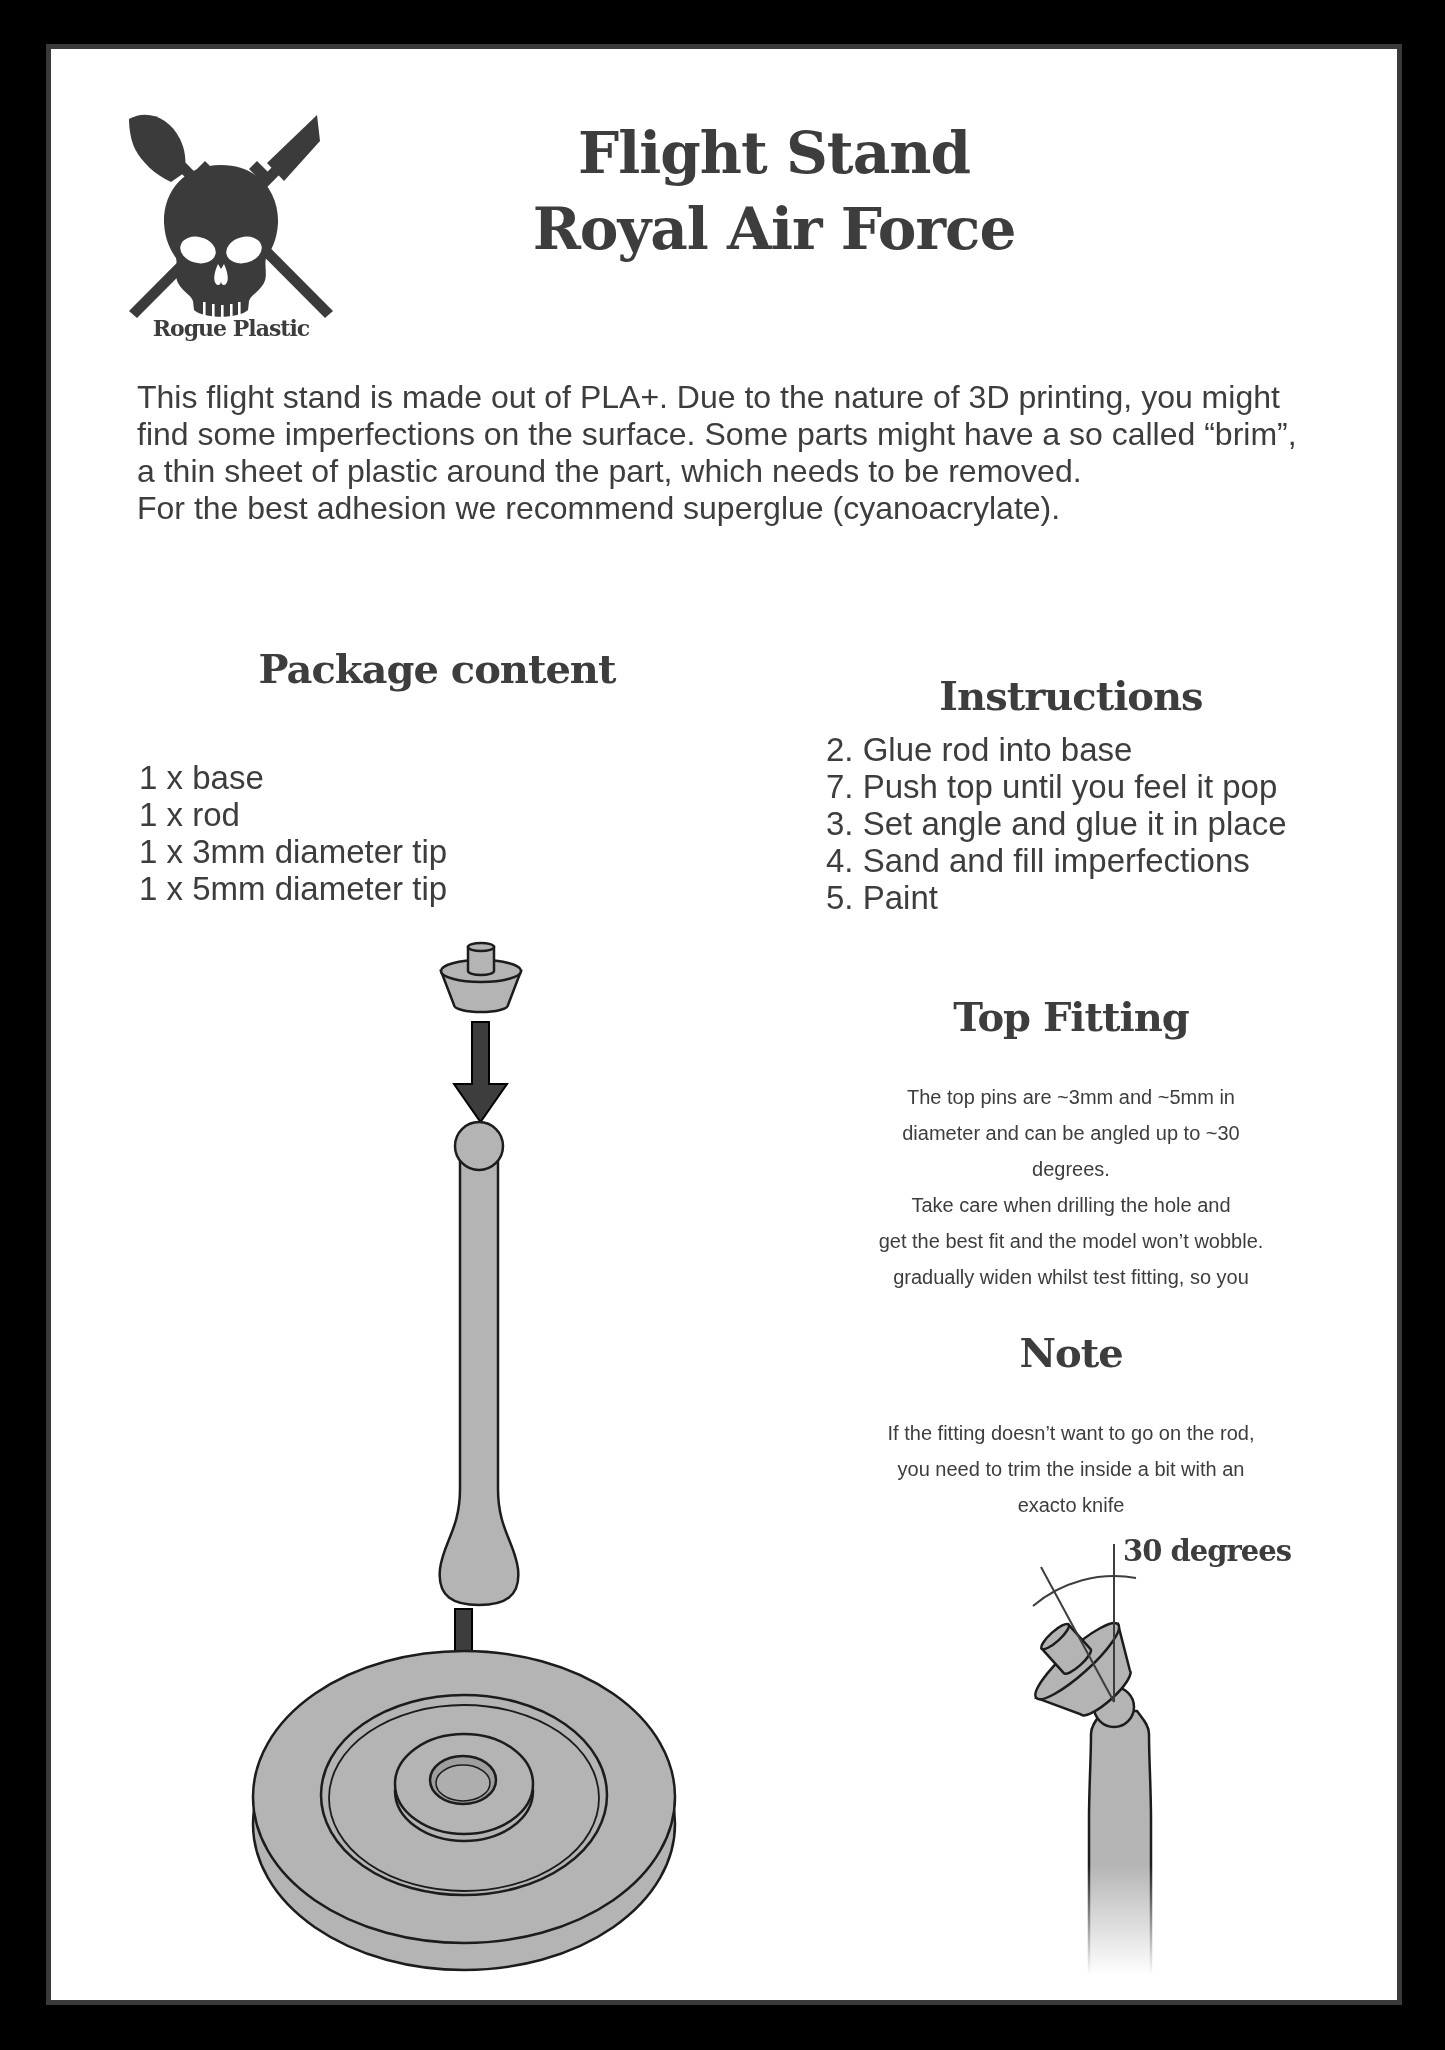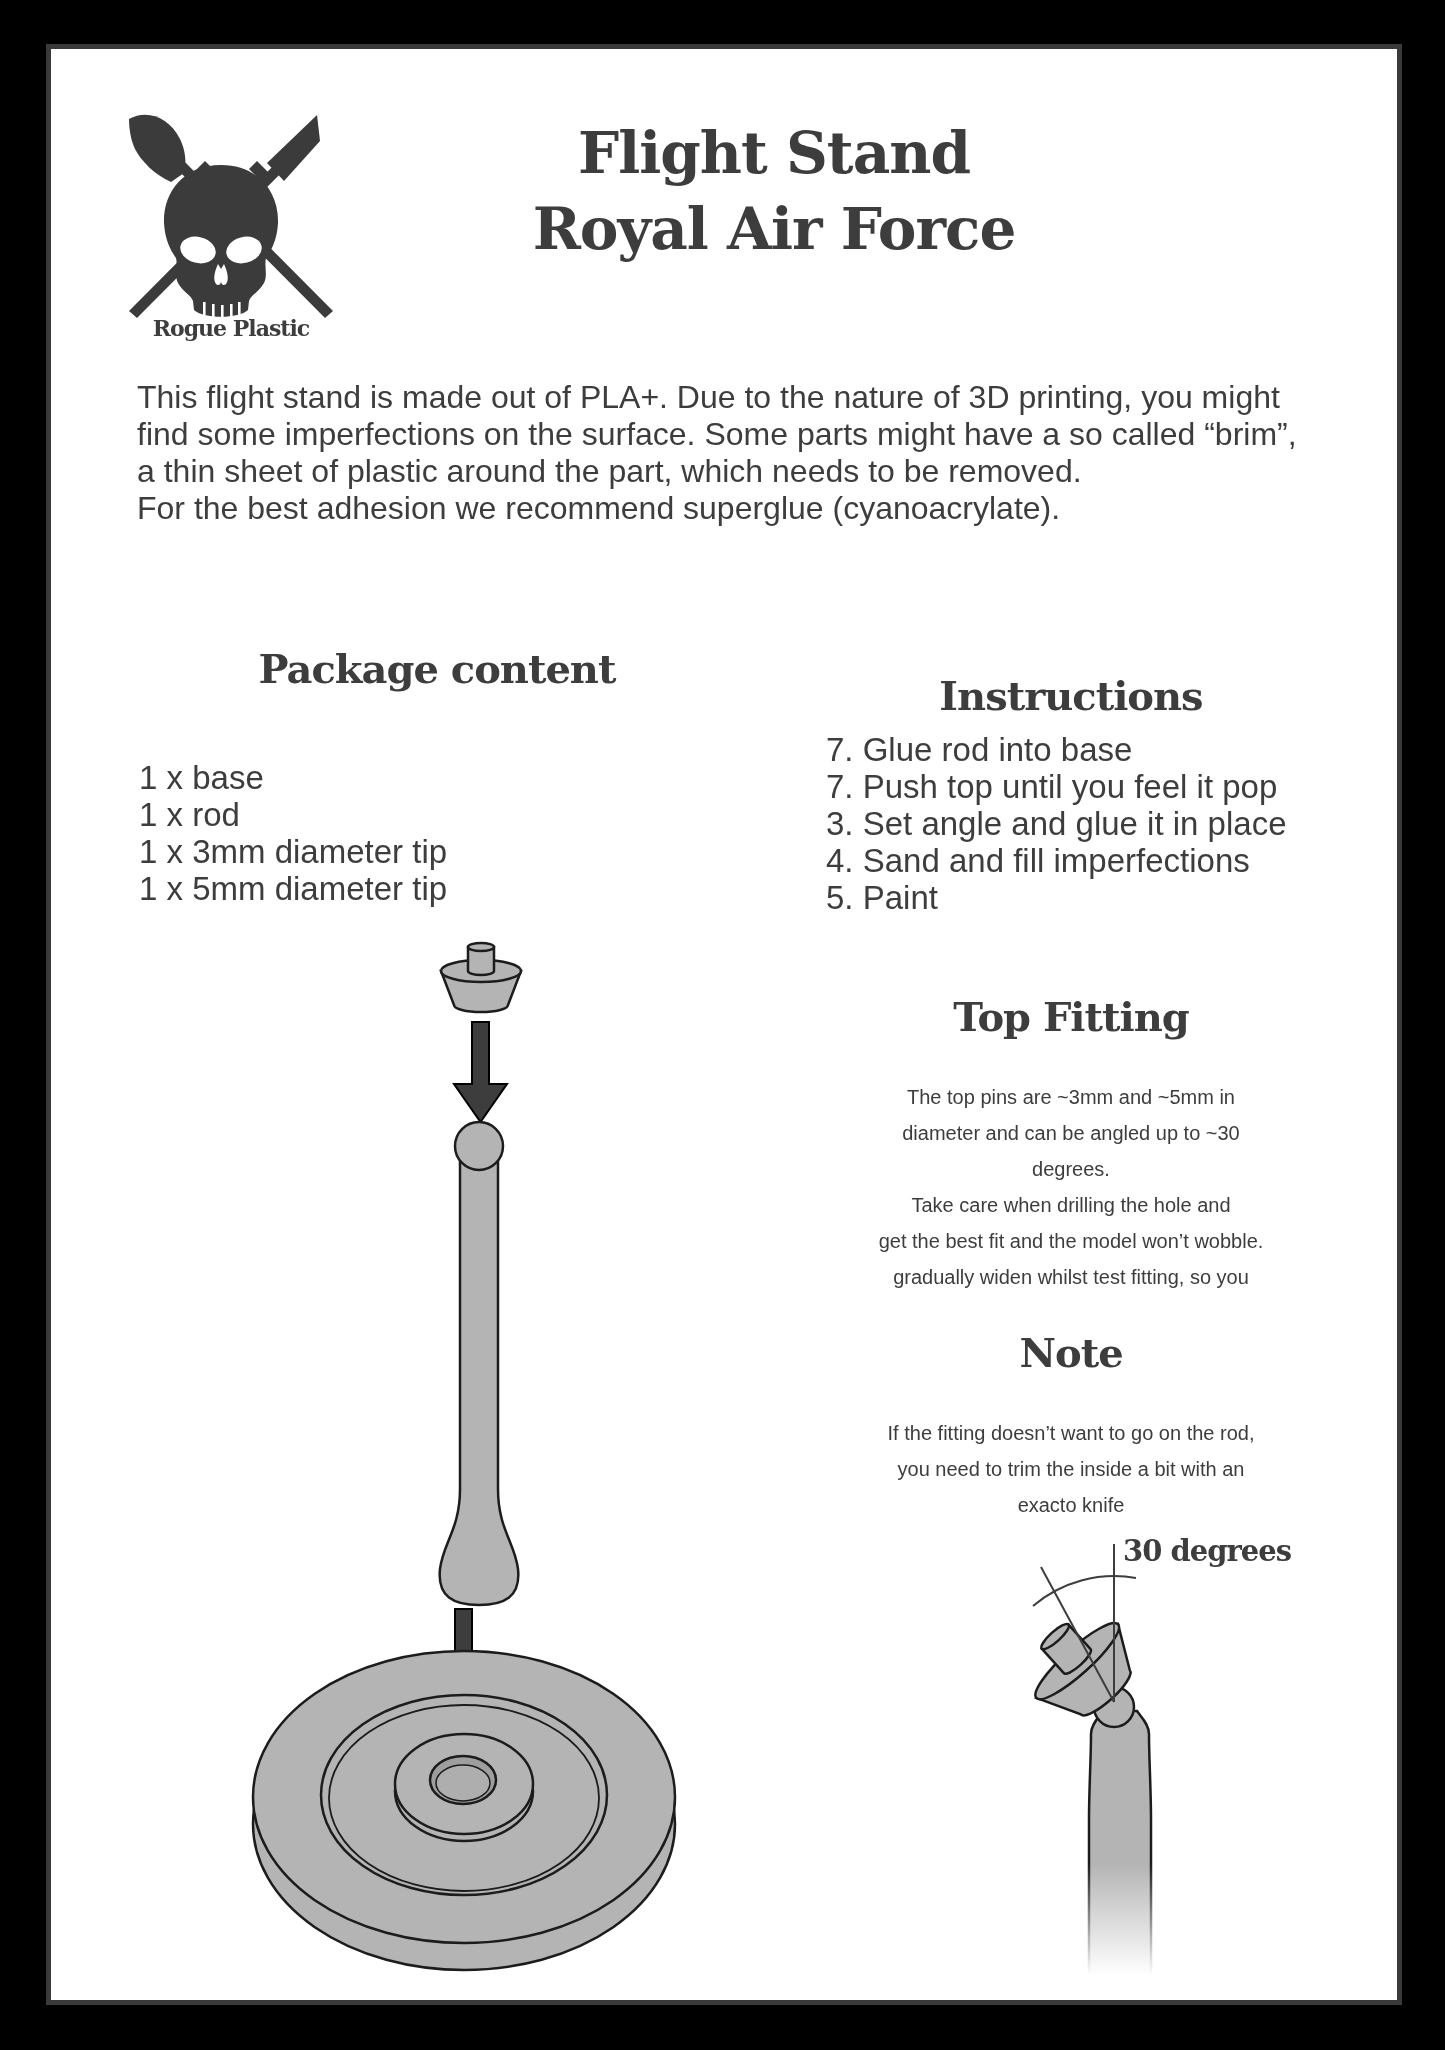--- a/index.html
+++ b/index.html
@@ -113,21 +113,21 @@
     <div class="abs blackletter heading h-pkg">Package content</div>
     <div class="abs body-text list pkg-list">
       <div>1 x base</div>
       <div>1 x rod</div>
       <div>1 x 3mm diameter tip</div>
       <div>1 x 5mm diameter tip</div>
     </div>
 
     <div class="abs blackletter heading h-col" style="top:600px;margin-top:23px;">Instructions</div>
     <div class="abs body-text list instr-list">
-      <div>7. Glue rod into base</div>
+      <div>2. Glue rod into base</div>
       <div>7. Push top until you feel it pop</div>
       <div>3. Set angle and glue it in place</div>
       <div>4. Sand and fill imperfections</div>
       <div>5. Paint</div>
     </div>
 
     <div class="abs blackletter heading h-col" style="top:944px;">Top Fitting</div>
     <div class="abs body-text para-center topfit-para">
       <div>The top pins are ~3mm and ~5mm in</div>
       <div>diameter and can be angled up to ~30</div>

